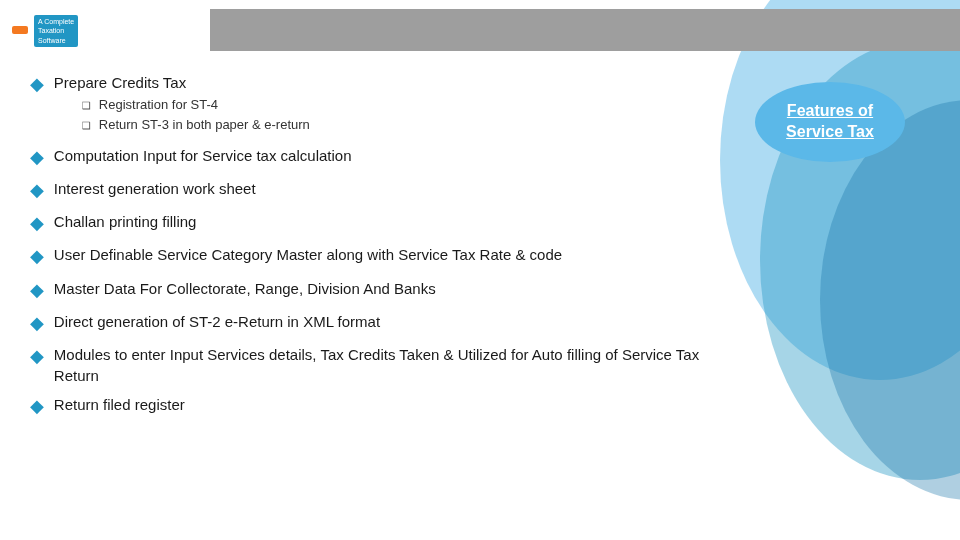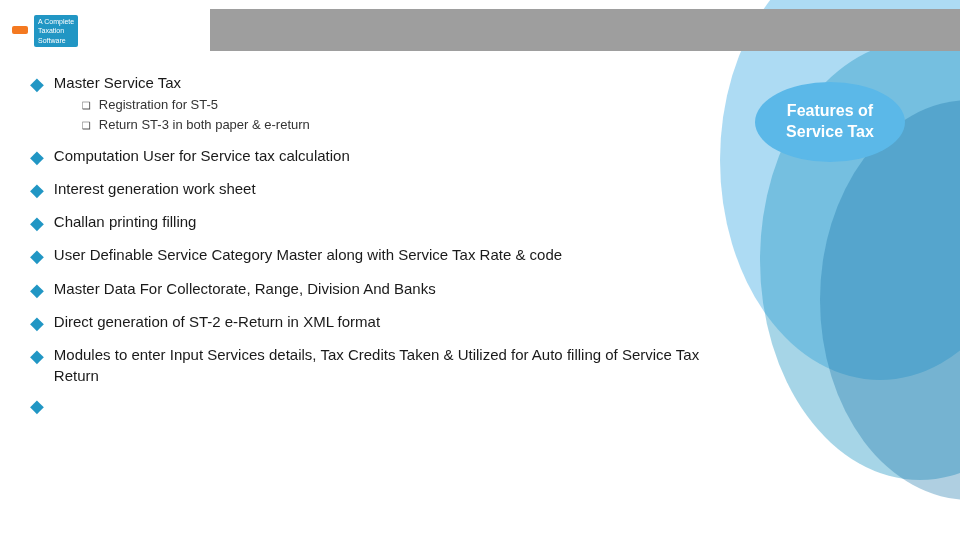--- a/index.html
+++ b/index.html
@@ -158,20 +158,21 @@
       height: 80px;
       display: flex;
       align-items: center;
       justify-content: center;
       text-align: center;
       color: white;
       font-size: 16px;
       font-weight: bold;
       line-height: 1.3;
       padding: 10px;
+      text-decoration: underline;
     }
 
     
     .main-list {
       list-style: none;
       padding: 0;
     }
 
     .main-list > li {
       display: flex;
@@ -235,34 +236,34 @@
   <div class="title-bar">
     <span class="title-text"></span>
   </div>
 </div>
 
 <div class="main-content">
   <div class="left-panel">
     <ul class="main-list" id="main-list">
     <li>
           <span class="bullet-diamond">◆</span>
-          <div><span>Master Service Tax</span><ul class="sub-list">
+          <div><span>Prepare Credits Tax</span><ul class="sub-list">
               <li>
                 <span class="sub-bullet">❑</span>
-                <span>Registration for ST-5</span>
+                <span>Registration for ST-4</span>
               </li>
               <li>
                 <span class="sub-bullet">❑</span>
                 <span>Return ST-3 in both paper &amp; e-return</span>
               </li>
             </ul></div>
         </li>
         <li>
           <span class="bullet-diamond">◆</span>
-          <div><span>Computation User for Service tax calculation</span></div>
+          <div><span>Computation Input for Service tax calculation</span></div>
         </li>
         <li>
           <span class="bullet-diamond">◆</span>
           <div><span>Interest generation work sheet</span></div>
         </li>
         <li>
           <span class="bullet-diamond">◆</span>
           <div><span>Challan printing filling</span></div>
         </li>
         <li>
@@ -276,20 +277,21 @@
         <li>
           <span class="bullet-diamond">◆</span>
           <div><span>Direct generation of ST-2 e-Return in XML format</span></div>
         </li>
         <li>
           <span class="bullet-diamond">◆</span>
           <div><span>Modules to enter Input Services details, Tax Credits Taken &amp; Utilized for Auto filling of Service Tax Return</span></div>
         </li>
         <li>
           <span class="bullet-diamond">◆</span>
+          <div><span>Return filed register</span></div>
         </li>
       </ul>
   </div>
   <div class="right-panel">
     <div class="feature-badge">
       <span>Features of<br>Service Tax</span>
     </div>
   </div>
 </div>
 

